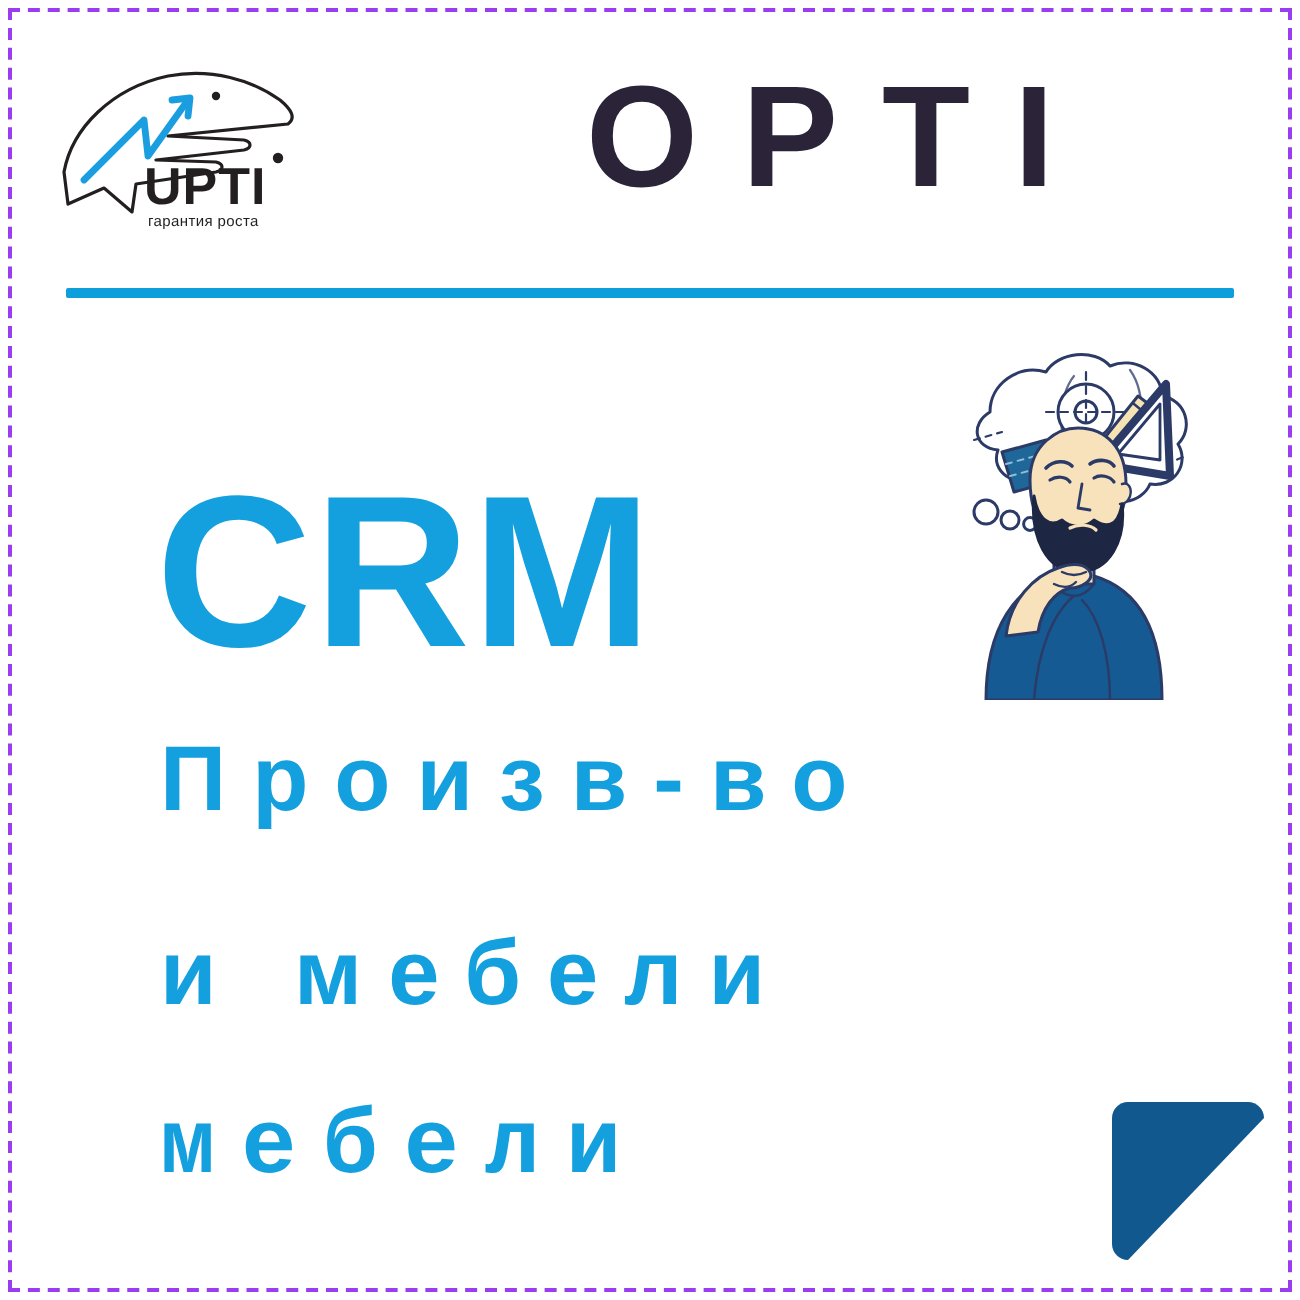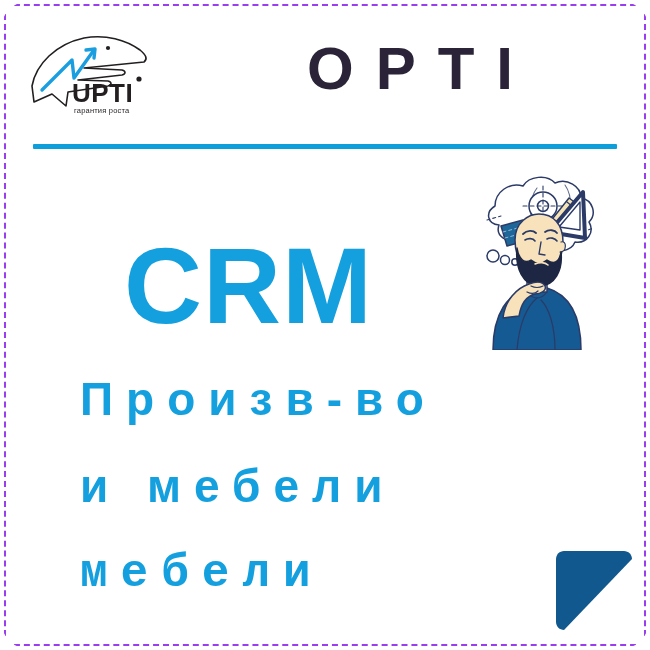--- a/index.html
+++ b/index.html
@@ -12,21 +12,20 @@
     font-family: "Liberation Sans", sans-serif;
   }
 
   .slide {
     position: relative;
     width: 650px;
     height: 650px;
     background: #ffffff;
     box-sizing: border-box;
     overflow: hidden;
-    border-radius: 32px;
   }
 
   
   .crop-frame {
     position: absolute;
     left: 4px;
     top: 4px;
     right: 4px;
     bottom: 4px;
     border: 2px dashed #9a3cf0;
@@ -55,21 +54,21 @@
 
   .brand-title {
     position: absolute;
     left: 200px;
     top: 26px;
     width: 420px;
     height: 86px;
     display: flex;
     align-items: center;
     justify-content: center;
-    font-size: 60px;
+    font-size: 72px;
     font-weight: bold;
     letter-spacing: 22px;
     text-indent: 22px;
     color: #2b2338;
     line-height: 1;
     white-space: nowrap;
   }
 
   .divider {
     position: absolute;
@@ -85,34 +84,33 @@
   .headline-crm {
     position: absolute;
     left: 78px;
     top: 232px;
     font-size: 108px;
     font-weight: bold;
     color: #14a0de;
     line-height: 1;
     letter-spacing: 1px;
     white-space: nowrap;
-    margin-left: 46px;
   }
 
   .subline {
     position: absolute;
     left: 80px;
     font-size: 46px;
     font-weight: bold;
     color: #14a0de;
     letter-spacing: 13px;
     line-height: 1;
     white-space: nowrap;
   }
-  .subline-1 { top: 376px; }
+  .subline-1 { top: 366px; }
   .subline-2 { top: 463px; }
   .subline-3 { top: 551px; font-family: Liberation Mono, monospace; }
 
   
   .illustration {
     position: absolute;
     left: 443px;
     top: 168px;
     width: 182px;
     height: 182px;

